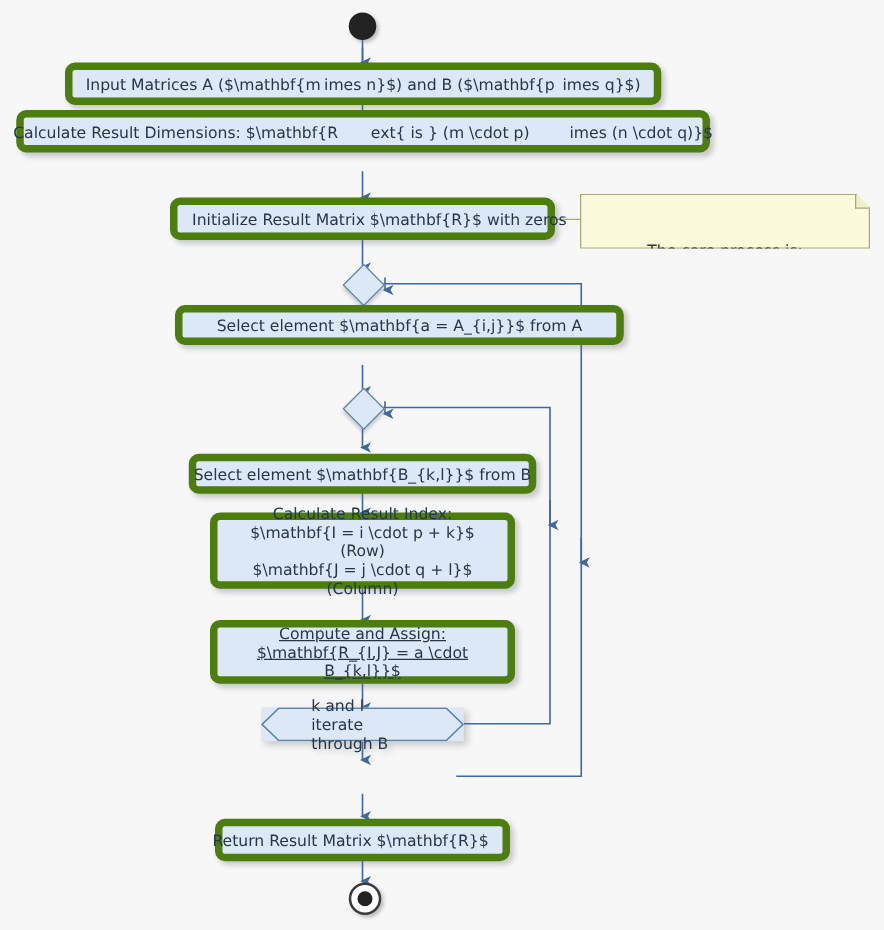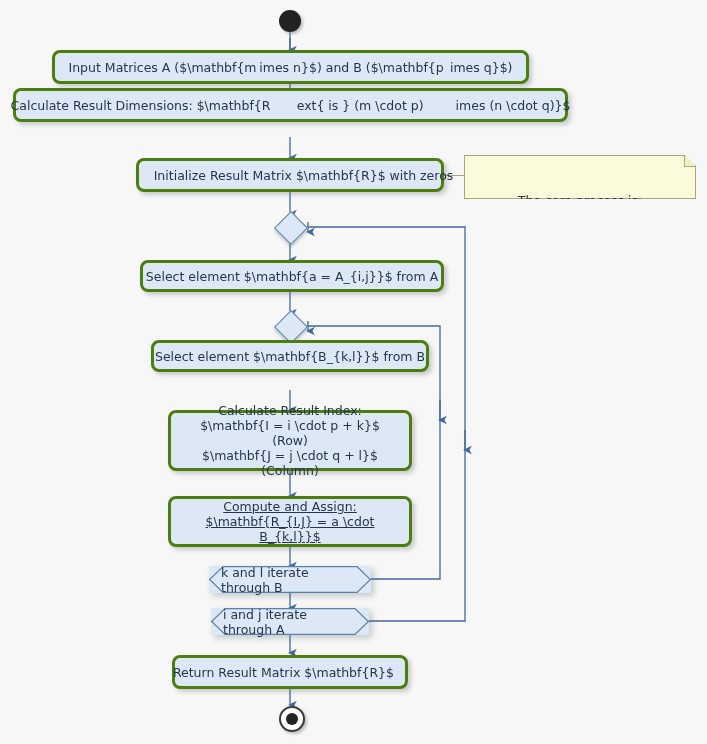--- a/index.html
+++ b/index.html
@@ -35,40 +35,40 @@
     display: flex;
     align-items: center;
     justify-content: center;
     text-align: center;
     color: #26364a;
     z-index: 3;
   }
 
   .activity {
     background: #dce8f5;
-    border: 3px solid #4d7c0f;
+    border: 6px solid #4d7c0f;
     border-radius: 8px;
     font-size: 12.5px;
     line-height: 15px;
     padding: 5px 11px;
     box-shadow: 3px 3px 4px rgba(100,110,120,0.32);
     white-space: pre;
   }
 
   .activity .multiline {
     white-space: pre-line;
   }
 
   
   .hex {
     background: #dce8f5;
     font-size: 12.5px;
     line-height: 15px;
     color: #26364a;
-    padding: 5px 12px;
+    padding: 5px 40px;
     border: 0;
     filter: drop-shadow(3px 3px 3px rgba(100,110,120,0.34));
     position: absolute;
     box-sizing: border-box;
     display: flex;
     align-items: center;
     justify-content: center;
     z-index: 3;
   }
   .hex .hexbg {
@@ -233,27 +233,27 @@
   <div class="note-link" style="left:444px; top:175px; width:20px;"></div>
 
   <div class="note" style="left:464px; top:155px; width:232px; height:44px;">
     <span class="fold"></span>
     <span>The core process is:
 $R_{I,J} = A_{i,j} \cdot B_{k,l}$</span>
   </div>
 
   <div class="diamond" style="left:279px; top:216px;"></div>
 
-  <div class="node activity" style="left:140px; top:260px; width:304px; height:32px;">
+  <div class="node activity" style="left:140px; top:244px; width:359px; height:32px;">
     <span>Select element $\mathbf{a = A_{i,j}}$ from A</span>
   </div>
 
   <div class="diamond" style="left:279px; top:315px;"></div>
 
-  <div class="node activity" style="left:151px; top:340px; width:278px; height:32px;text-align:right;">
+  <div class="node activity" style="left:151px; top:363px; width:278px; height:32px;text-align:right;">
     <span>Select element $\mathbf{B_{k,l}}$ from B</span>
   </div>
 
   <div class="node activity" style="left:168px; top:410px; width:244px; height:61px;">
     <span class="multiline">Calculate Result Index:
 $\mathbf{I = i \cdot p + k}$ (Row)
 $\mathbf{J = j \cdot q + l}$ (Column)</span>
   </div>
 
   <div class="node activity" style="left:168px; top:496px; width:244px; height:51px;text-decoration:underline;">
@@ -262,27 +262,20 @@
   </div>
 
   <div class="hex" style="left:209px; top:566px; width:162px; height:27px;">
     <span class="hexbg"></span>
     <svg class="hexline" viewBox="0 0 162 27" preserveAspectRatio="none">
       <polygon points="14,0.6 148,0.6 161.4,13.5 148,26.4 14,26.4 0.6,13.5" fill="none" stroke="#5c81a8" stroke-width="1.2" vector-effect="non-scaling-stroke"></polygon>
     </svg>
     <span class="hexlabel">k and l iterate through B</span>
   </div>
 
-  <div class="hex" style="left:211px; top:608px; width:158px; height:27px;">
-    <span class="hexbg"></span>
-    <svg class="hexline" viewBox="0 0 158 27" preserveAspectRatio="none">
-      <polygon points="14,0.6 144,0.6 157.4,13.5 144,26.4 14,26.4 0.6,13.5" fill="none" stroke="#5c81a8" stroke-width="1.2" vector-effect="non-scaling-stroke"></polygon>
-    </svg>
-    <span class="hexlabel">i and j iterate through A</span>
-  </div>
 
   <div class="node activity" style="left:172px; top:655px; width:236px; height:34px;justify-content:flex-end;">
     <span>Return Result Matrix $\mathbf{R}$</span>
   </div>
 
   <div class="endnode" style="left:279px; top:706px;">
     <span class="inner"></span>
   </div>
 
 </div>

